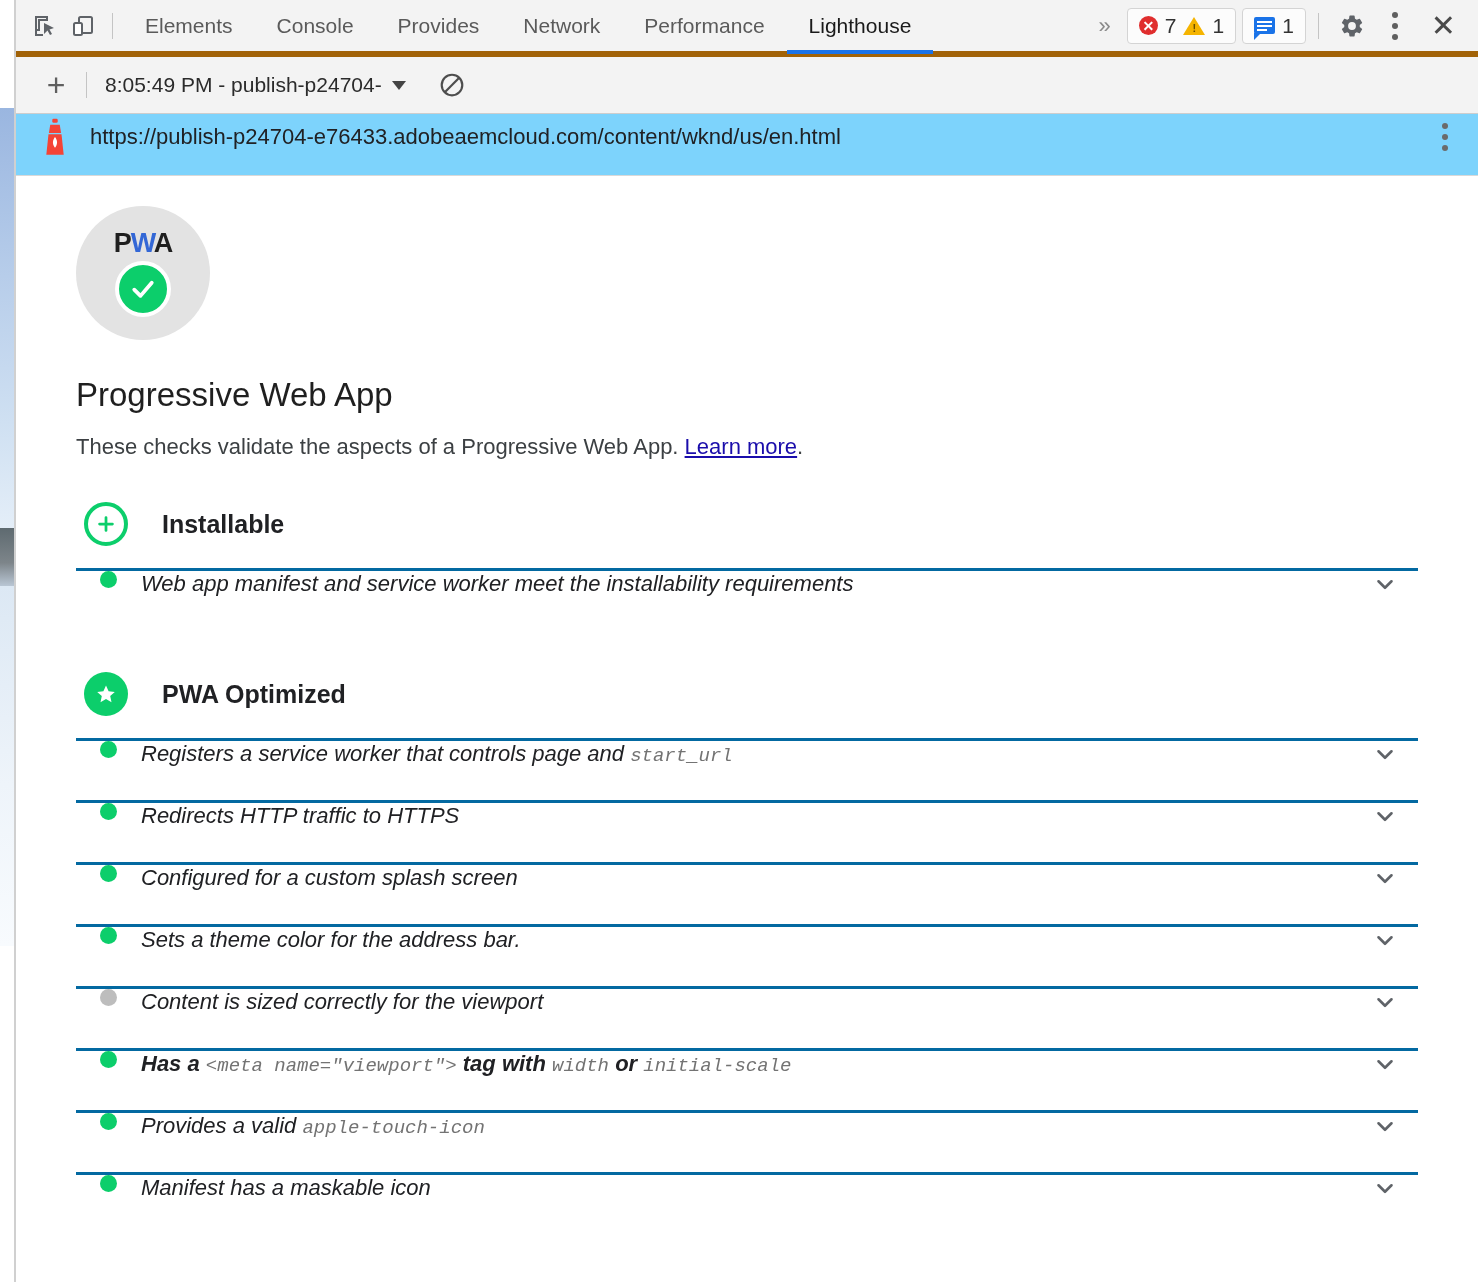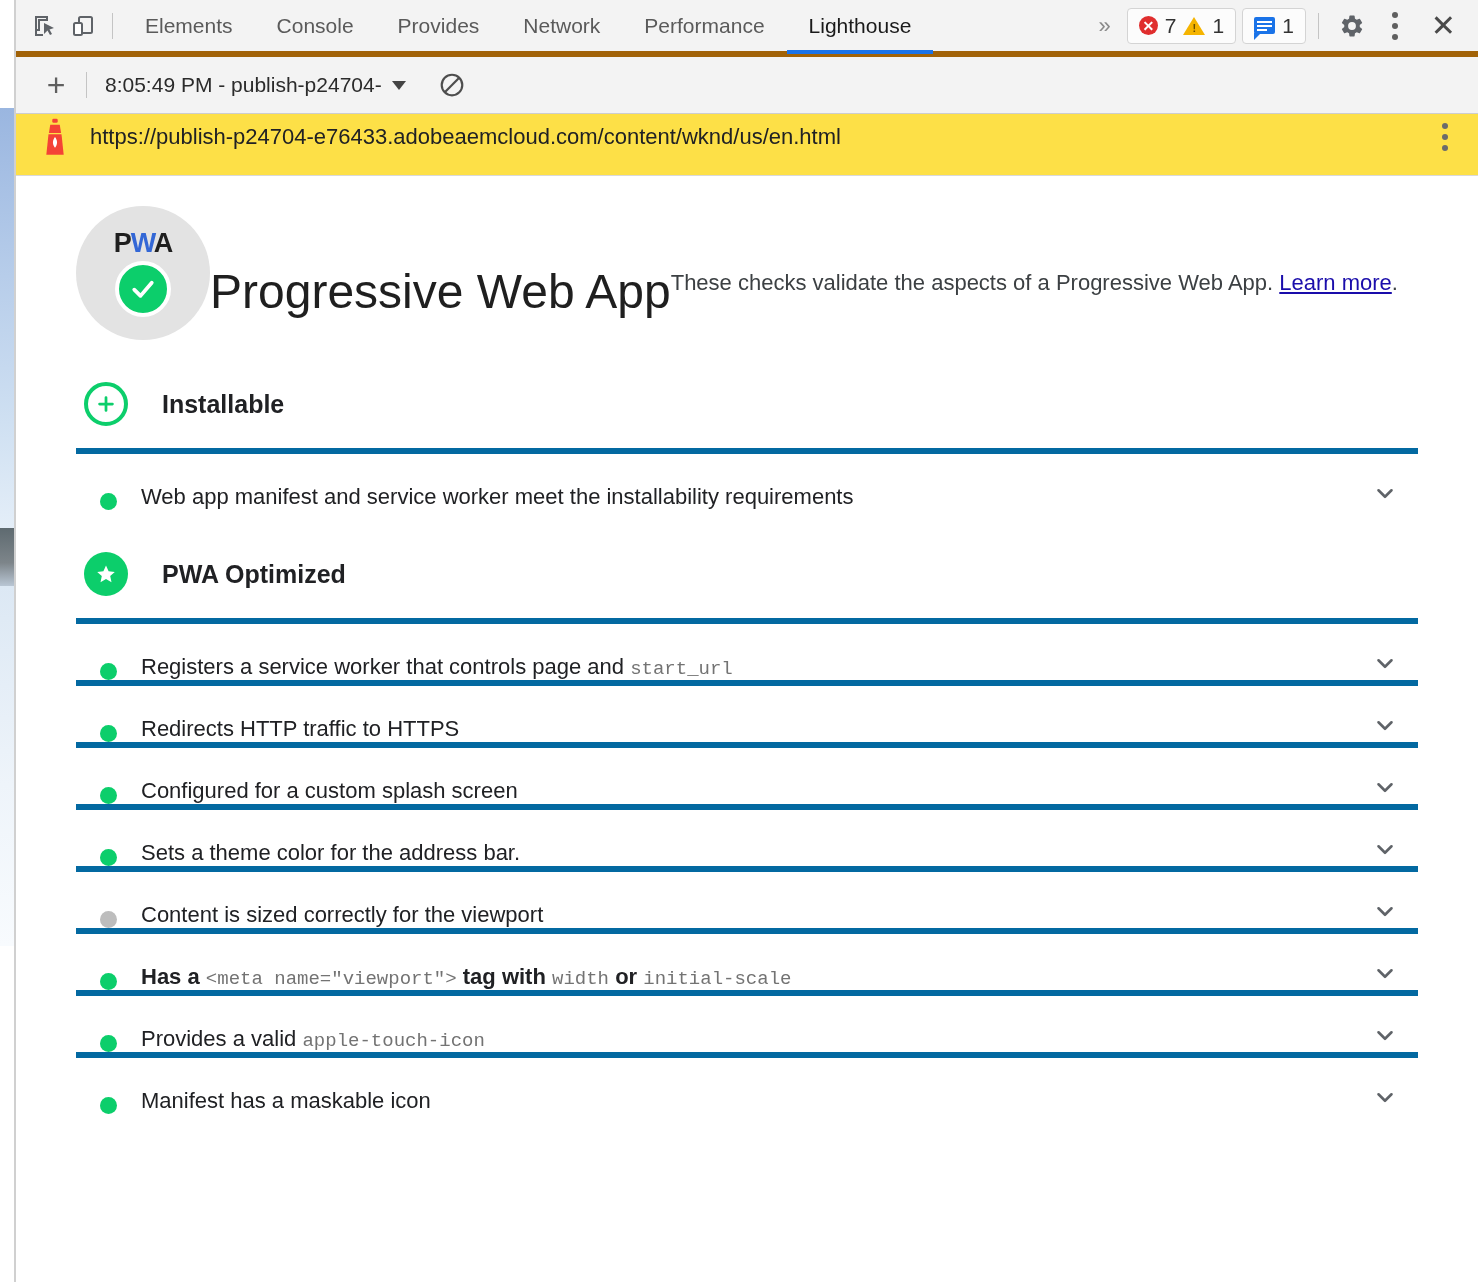--- a/index.html
+++ b/index.html
@@ -113,78 +113,79 @@
     border-radius: 3px;
   }
   .caret-down { width:0; height:0; border-left:7px solid transparent;
                 border-right:7px solid transparent; border-top:9px solid #444; }
   .clear-btn { width: 40px; height: 40px; margin-left: 18px; display:flex;
                align-items:center; justify-content:center; cursor:pointer; border-radius:3px; }
 
   
   .url-bar {
     height: 62px; flex: 0 0 62px;
-    background: #fde047;
+    background: #7dd3fc;
     border-bottom: 1px solid #d9d9d9;
     display: flex; align-items: center; padding: 0 16px 16px 22px;
   }
   .lh-logo { width: 34px; height: 38px; flex: 0 0 34px; margin-right: 18px; }
   .url-text { font-size: 22px; color: #202124; white-space: nowrap; overflow: hidden; text-overflow: ellipsis; }
   .url-kebab { margin-left: auto; display:flex; flex-direction:column; gap:5px; align-items:center;
                padding: 6px 14px; cursor:pointer; border-radius:3px; }
   .url-kebab span { width: 6px; height: 6px; border-radius:50%; background:#6b6b6b; }
 
   
   .report {
     flex: 1 1 auto; overflow: hidden; background: #fff;
     padding-top: 30px;
   }
   .report-inner { max-width: 1410px; margin: 0 auto; padding: 0 34px; }
 
-  .hero { display:flex; flex-direction:row; align-items:center; }
+  .hero { display:flex; flex-direction:column; align-items:flex-start; }
   .pwa-badge {
     width: 134px; height: 134px; border-radius: 50%;
     background: #e3e3e3;
     display:flex; flex-direction:column; align-items:center; justify-content:center;
     gap: 4px;
   }
   .pwa-word { font-size: 27px; font-weight: bold; color: #1f1f1f; letter-spacing: -1px; line-height: 1; }
   .pwa-word .blue { color: #3367d6; }
   .pwa-check {
     width: 56px; height: 56px; border-radius: 50%;
     background: #0cce6b; border: 4px solid #fff;
     display:flex; align-items:center; justify-content:center;
   }
   .pwa-check svg { display:block; }
 
-  .hero-title { font-size: 48px; color: #1f1f1f; margin: 36px 0 0; font-weight: normal; }
+  .hero-title { font-size: 33px; color: #1f1f1f; margin: 36px 0 0; font-weight: normal; }
   .hero-sub { font-size: 22px; color: #3c4043; margin: 20px 0 0; }
   .hero-sub a { color: #1a0dab; text-decoration: underline; }
 
   .group { margin-top: 42px; }
   .group-header { display: flex; align-items: center; gap: 34px; padding-left: 8px; }
   .gh-badge-plus {
     width: 44px; height: 44px; border-radius: 50%;
     border: 4px solid #0cce6b; background: #fff;
     display:flex; align-items:center; justify-content:center; flex:0 0 44px;
   }
   .gh-badge-star {
     width: 44px; height: 44px; border-radius: 50%;
     background: #0cce6b;
     display:flex; align-items:center; justify-content:center; flex:0 0 44px;
   }
   .gh-title { font-size: 25px; font-weight: bold; color: #202124; }
 
   .audits { margin-top: 22px; }
   .audit-row {
-    display: flex; align-items: flex-end;
+    display: flex; align-items: flex-start;
     height: 62px;
-    border-top: 6px solid #0369a1;
+    border-top: 3px solid #0369a1;
     padding: 0 20px 0 24px;
     cursor: pointer;
+    font-style: italic;
   }
   .dot { width: 17px; height: 17px; border-radius: 50%; flex: 0 0 17px; margin-right: 24px; }
   .dot.pass { background: #0cce6b; }
   .dot.info { background: #bdbdbd; }
   .audit-text { font-size: 22px; color: #202124; white-space: nowrap; }
   .audit-text code {
     font-family: "Liberation Mono", monospace;
     font-size: 19px; color: #737373;
   }
   .row-chevron { margin-left: auto; flex: 0 0 auto; padding-left: 20px; }

